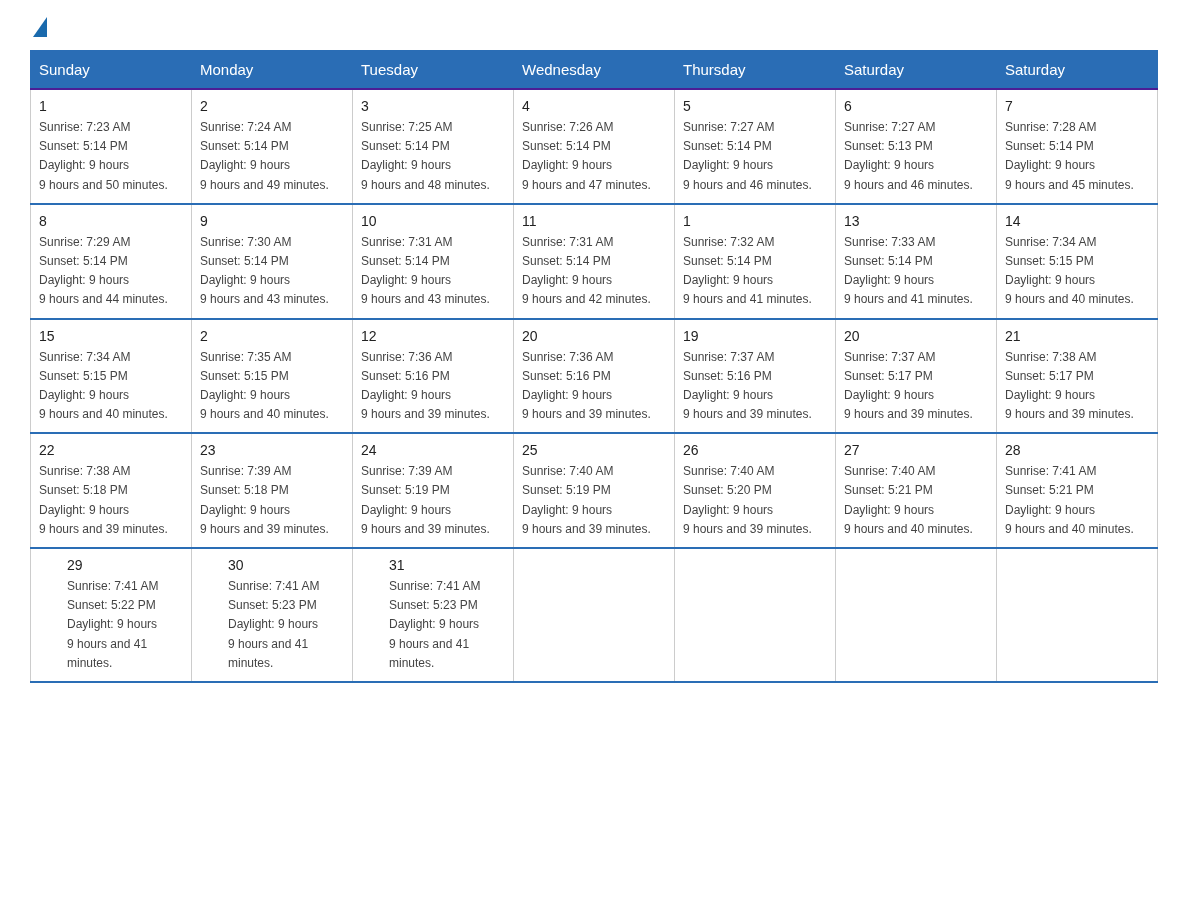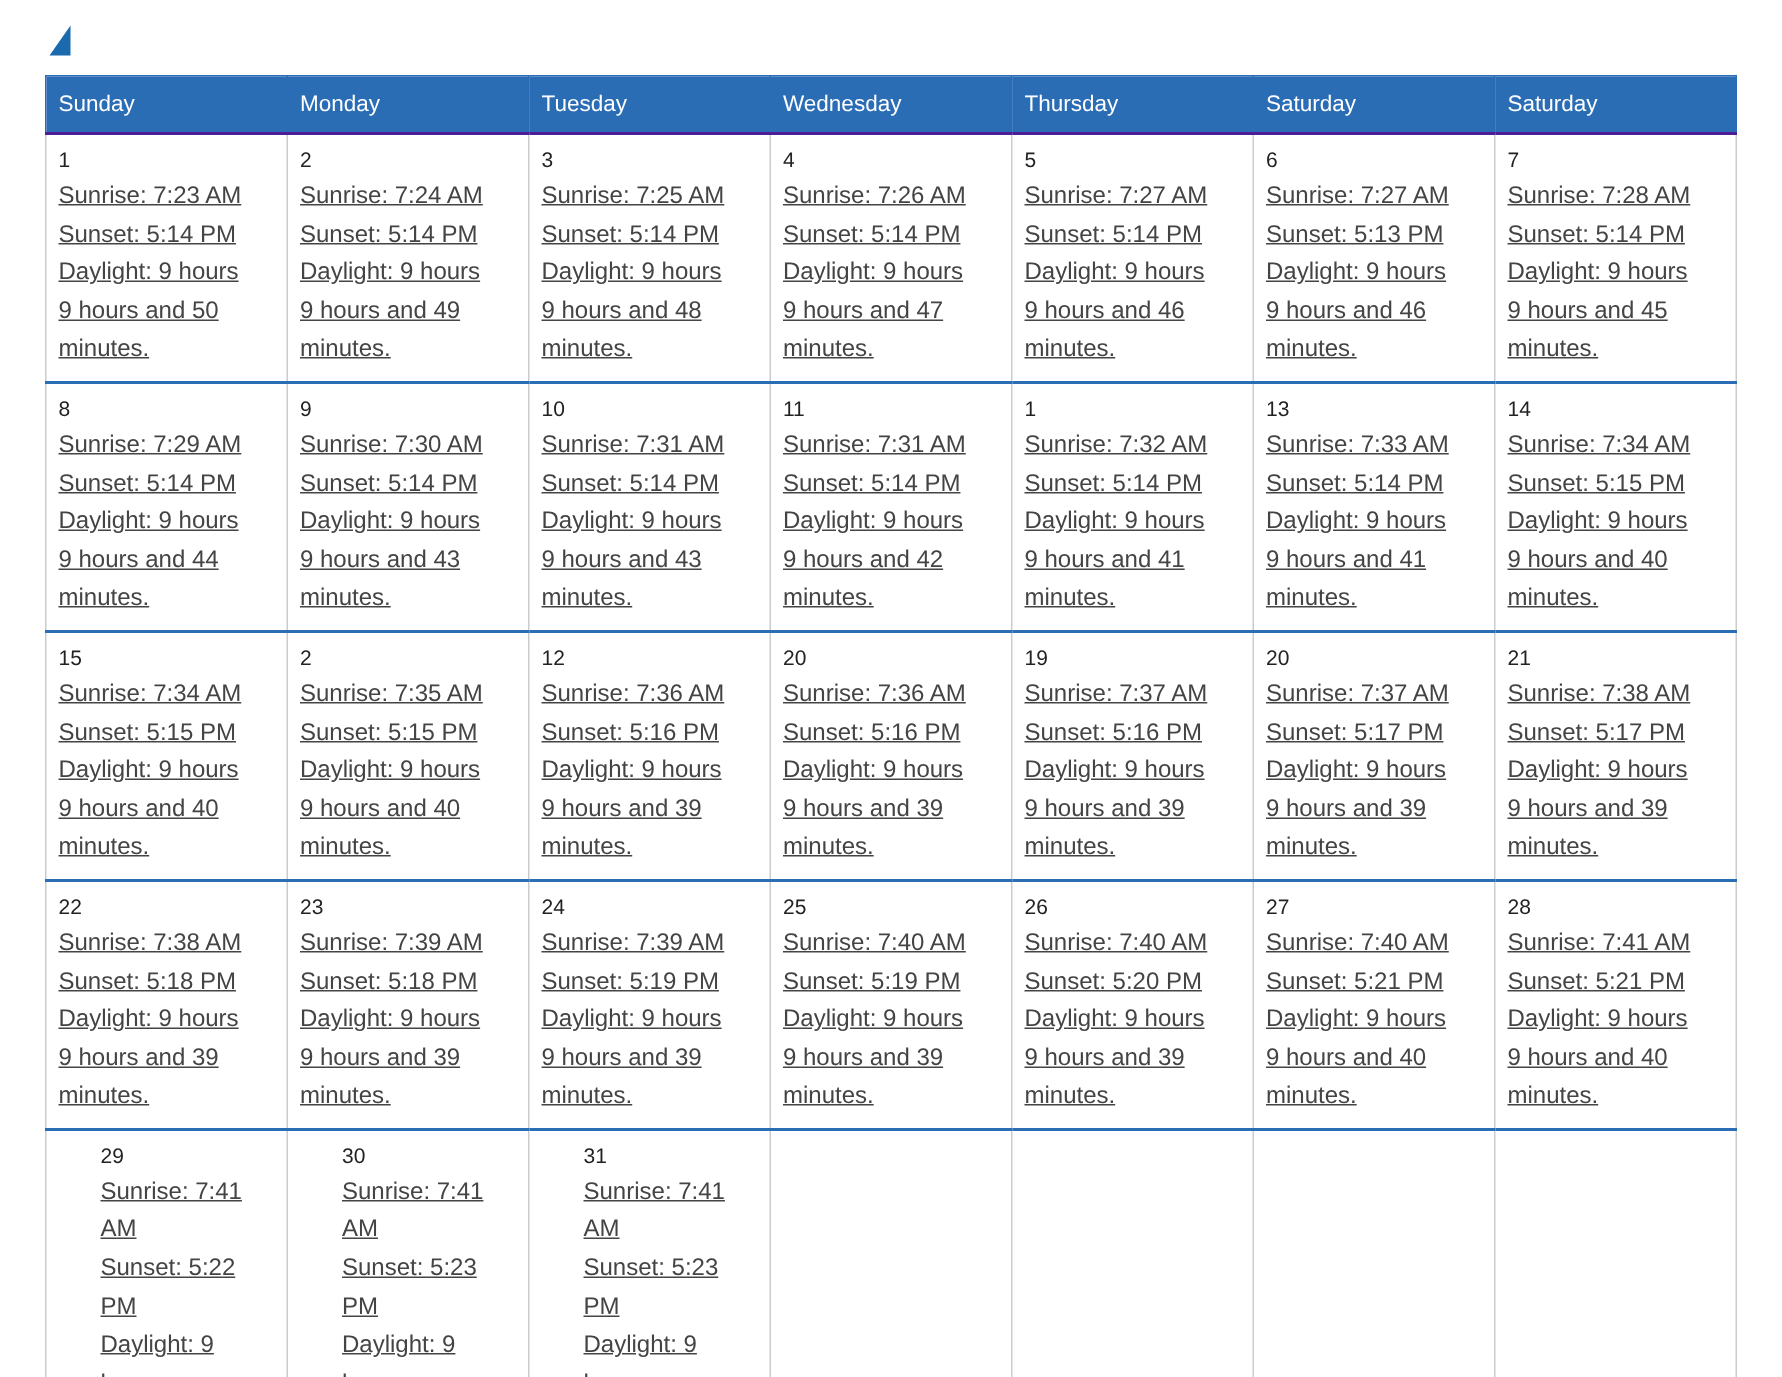--- a/index.html
+++ b/index.html
@@ -61,24 +61,23 @@
       border-bottom: 2px solid #4c1d95;
     }
     .day-number {
       font-size: 14px;
       font-weight: normal;
       color: #222;
       margin-bottom: 4px;
       display: block;
     }
     .day-info {
-      font-size: 16px;
+      font-size: 12px;
       color: #444;
       line-height: 1.6;
-      text-decoration: underline;
     }
     .empty-cell {
       background: #fff;
     }
     .row-border-top td {
       border-top: 2px solid #2a6db5;
     }
     .logo-wrapper {
       display: flex;
       flex-direction: column;

